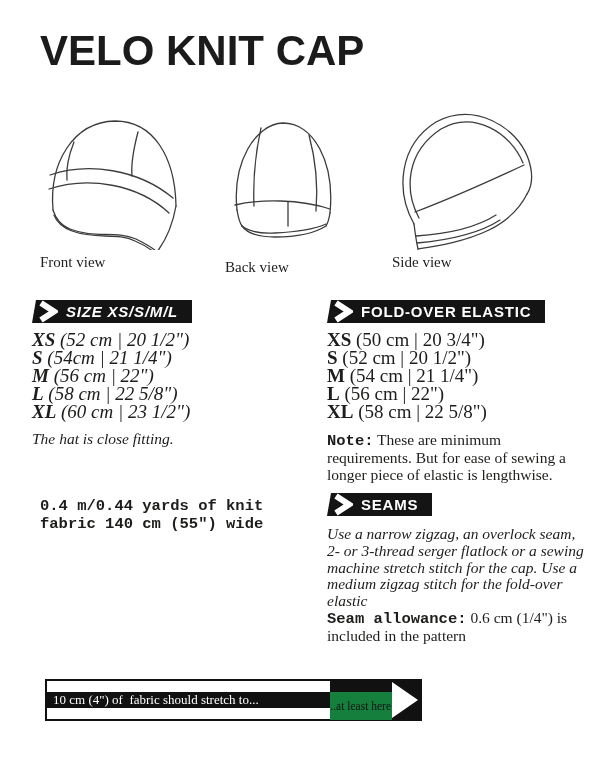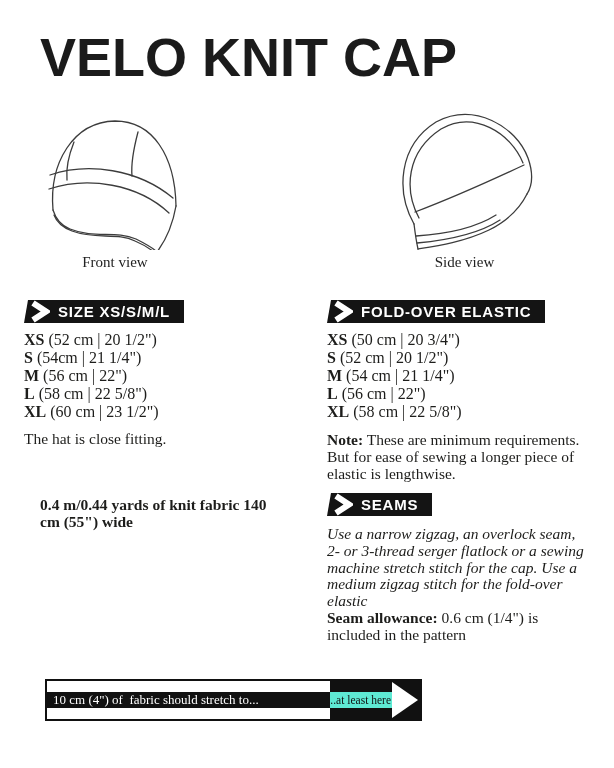--- a/index.html
+++ b/index.html
@@ -4,69 +4,69 @@
 <style>
   html,body{margin:0;padding:0;background:#e8e8e8;}
   .page{
     position:relative;width:614px;height:768px;background:#ffffff;
     margin:0 auto;overflow:hidden;
     font-family:"Liberation Serif",serif;color:#1d1d1b;
   }
   .page-title{
     position:absolute;left:40px;top:30px;margin:0;
     font-family:"Liberation Sans",sans-serif;font-weight:700;
-    font-size:54px;line-height:1;letter-spacing:0;color:#1b1b1b;
+    font-size:42px;line-height:1;letter-spacing:0;color:#1b1b1b;
   }
   
-  .fig{position:absolute;text-align:center;}
+  .fig{position:absolute;}
   .fig svg{display:block;}
   .fig figcaption{
     font-size:15px;color:#222;margin-top:4px;
   }
   .fig-front{left:40px;top:113px;width:150px;}
   .fig-back{left:225px;top:115px;width:115px;}
   .fig-side{left:392px;top:108px;width:145px;}
   .capart{stroke:#3c3c3c;stroke-width:1.3;fill:none;stroke-linecap:round;stroke-linejoin:round;}
   
   .section{position:absolute;}
-  .sec-size{left:24px;top:300px;width:255px;}
+  .sec-size{left:32px;top:300px;width:255px;font-style:italic;}
   .sec-elastic{left:327px;top:300px;width:262px;}
   .sec-fabric{left:40px;top:493px;width:250px;}
   .sec-seams{left:327px;top:493px;width:262px;}
   .sec-header{
     display:inline-flex;align-items:center;height:23px;
     background:#141414;color:#fff;padding:0 14px 0 0;
     clip-path:polygon(4px 0,100% 0,100% 100%,0 100%);
   }
   .sec-header .chev{flex:0 0 auto;margin:0 8px 0 4px;}
   .sec-header .hlabel{
     font-family:"Liberation Sans",sans-serif;font-weight:700;
     font-size:15px;letter-spacing:0.8px;white-space:nowrap;
   }
-  .size-list{margin:4px 0 0 0;font-size:16px;line-height:18px;}
+  .size-list{margin:4px 0 0 0;font-size:19px;line-height:18px;}
   .size-list .row b{font-weight:700;}
   .fit-note{margin:9px 0 0 0;font-size:15.5px;}
   .para{margin:4px 0 0 0;font-size:15.5px;line-height:16.8px;}
-  .para b{font-weight:700;}
+  .para b{font-weight:700;font-family:Liberation Mono, monospace;}
   
   .gauge{
     position:absolute;left:45px;top:679px;width:373px;height:38px;
     border:2px solid #111;background:#fff;
   }
   .gauge-strip{
     position:absolute;left:0;top:11px;height:16px;width:283px;
     background:#111;color:#fff;display:flex;align-items:center;
     font-size:13px;padding-left:6px;box-sizing:border-box;
   }
   .gauge-strip span{white-space:pre;}
   .gauge-block{
     position:absolute;right:0;top:0;bottom:0;width:90px;background:#111;
   }
   .arrow-shaft{
-    position:absolute;left:0;top:11px;height:16px;width:62px;background:#5eead4;
+    position:absolute;left:0;top:11px;height:28px;width:62px;background:#15803d;
     color:#111;font-size:11.5px;display:flex;align-items:center;
     justify-content:flex-end;padding-right:1px;box-sizing:border-box;
   }
   .arrow-head{
     position:absolute;left:62px;top:1px;width:0;height:0;
     border-top:18px solid transparent;border-bottom:18px solid transparent;
     border-left:26px solid #fff;
   }
 </style>
 </head>
@@ -85,20 +85,36 @@
         <path d="M10,62 C48,49 98,56 133,85"></path>
         <path d="M9,76 C48,63 98,71 129,100"></path>
         <path d="M13,97 C16,107 22,113 30,116 C55,126 75,117 96,126 C104,130 112,134 117,139"></path>
         <path d="M136,93 C133,110 126,127 117,139"></path>
         <path d="M14,102 C17,110 24,115 32,118 C56,127 77,119 95,128 C102,131 109,135 114,139"></path>
       </g>
     </svg>
     <figcaption>Front view</figcaption>
   </figure>
 
+  <figure class="fig fig-back" style="margin:0;">
+    <svg width="115" height="140" viewBox="0 0 115 140">
+      <g class="capart">
+        <path d="M12,95 C7,48 30,9 58,8 C88,8 110,46 105,98"></path>
+        <path d="M36,13 C30,40 28,68 29,91"></path>
+        <path d="M84,20 C91,46 93,72 91,96"></path>
+        <path d="M10,90 C35,84 75,84 105,94"></path>
+        <path d="M63,87 L63,111"></path>
+        <path d="M12,95 C13,101 14,107 17,111"></path>
+        <path d="M105,98 C104,104 103,108 101,111"></path>
+        <path d="M17,111 C25,117 35,119 50,118 C70,117 88,115 101,109"></path>
+        <path d="M17,111 C22,118 32,122 50,122 C72,122 90,118 101,111"></path>
+      </g>
+    </svg>
+    <figcaption>Back view</figcaption>
+  </figure>
 
   <figure class="fig fig-side" style="margin:0;">
     <svg width="145" height="142" viewBox="0 0 145 142">
       <g class="capart">
         <path d="M22,116 C4,84 6,38 44,14 C82,-6 124,18 136,50 C142,67 140,78 135,86"></path>
         <path d="M27,110 C12,82 14,44 49,21 C82,2 119,25 131,55"></path>
         <path d="M135,86 C127,102 113,114 97,122 C72,134 45,138 26,141"></path>
         <path d="M23,104 C60,90 100,72 132,57"></path>
         <path d="M22,116 C23,124 24,132 26,141"></path>
         <path d="M24,128 C55,126 85,119 104,107"></path>

